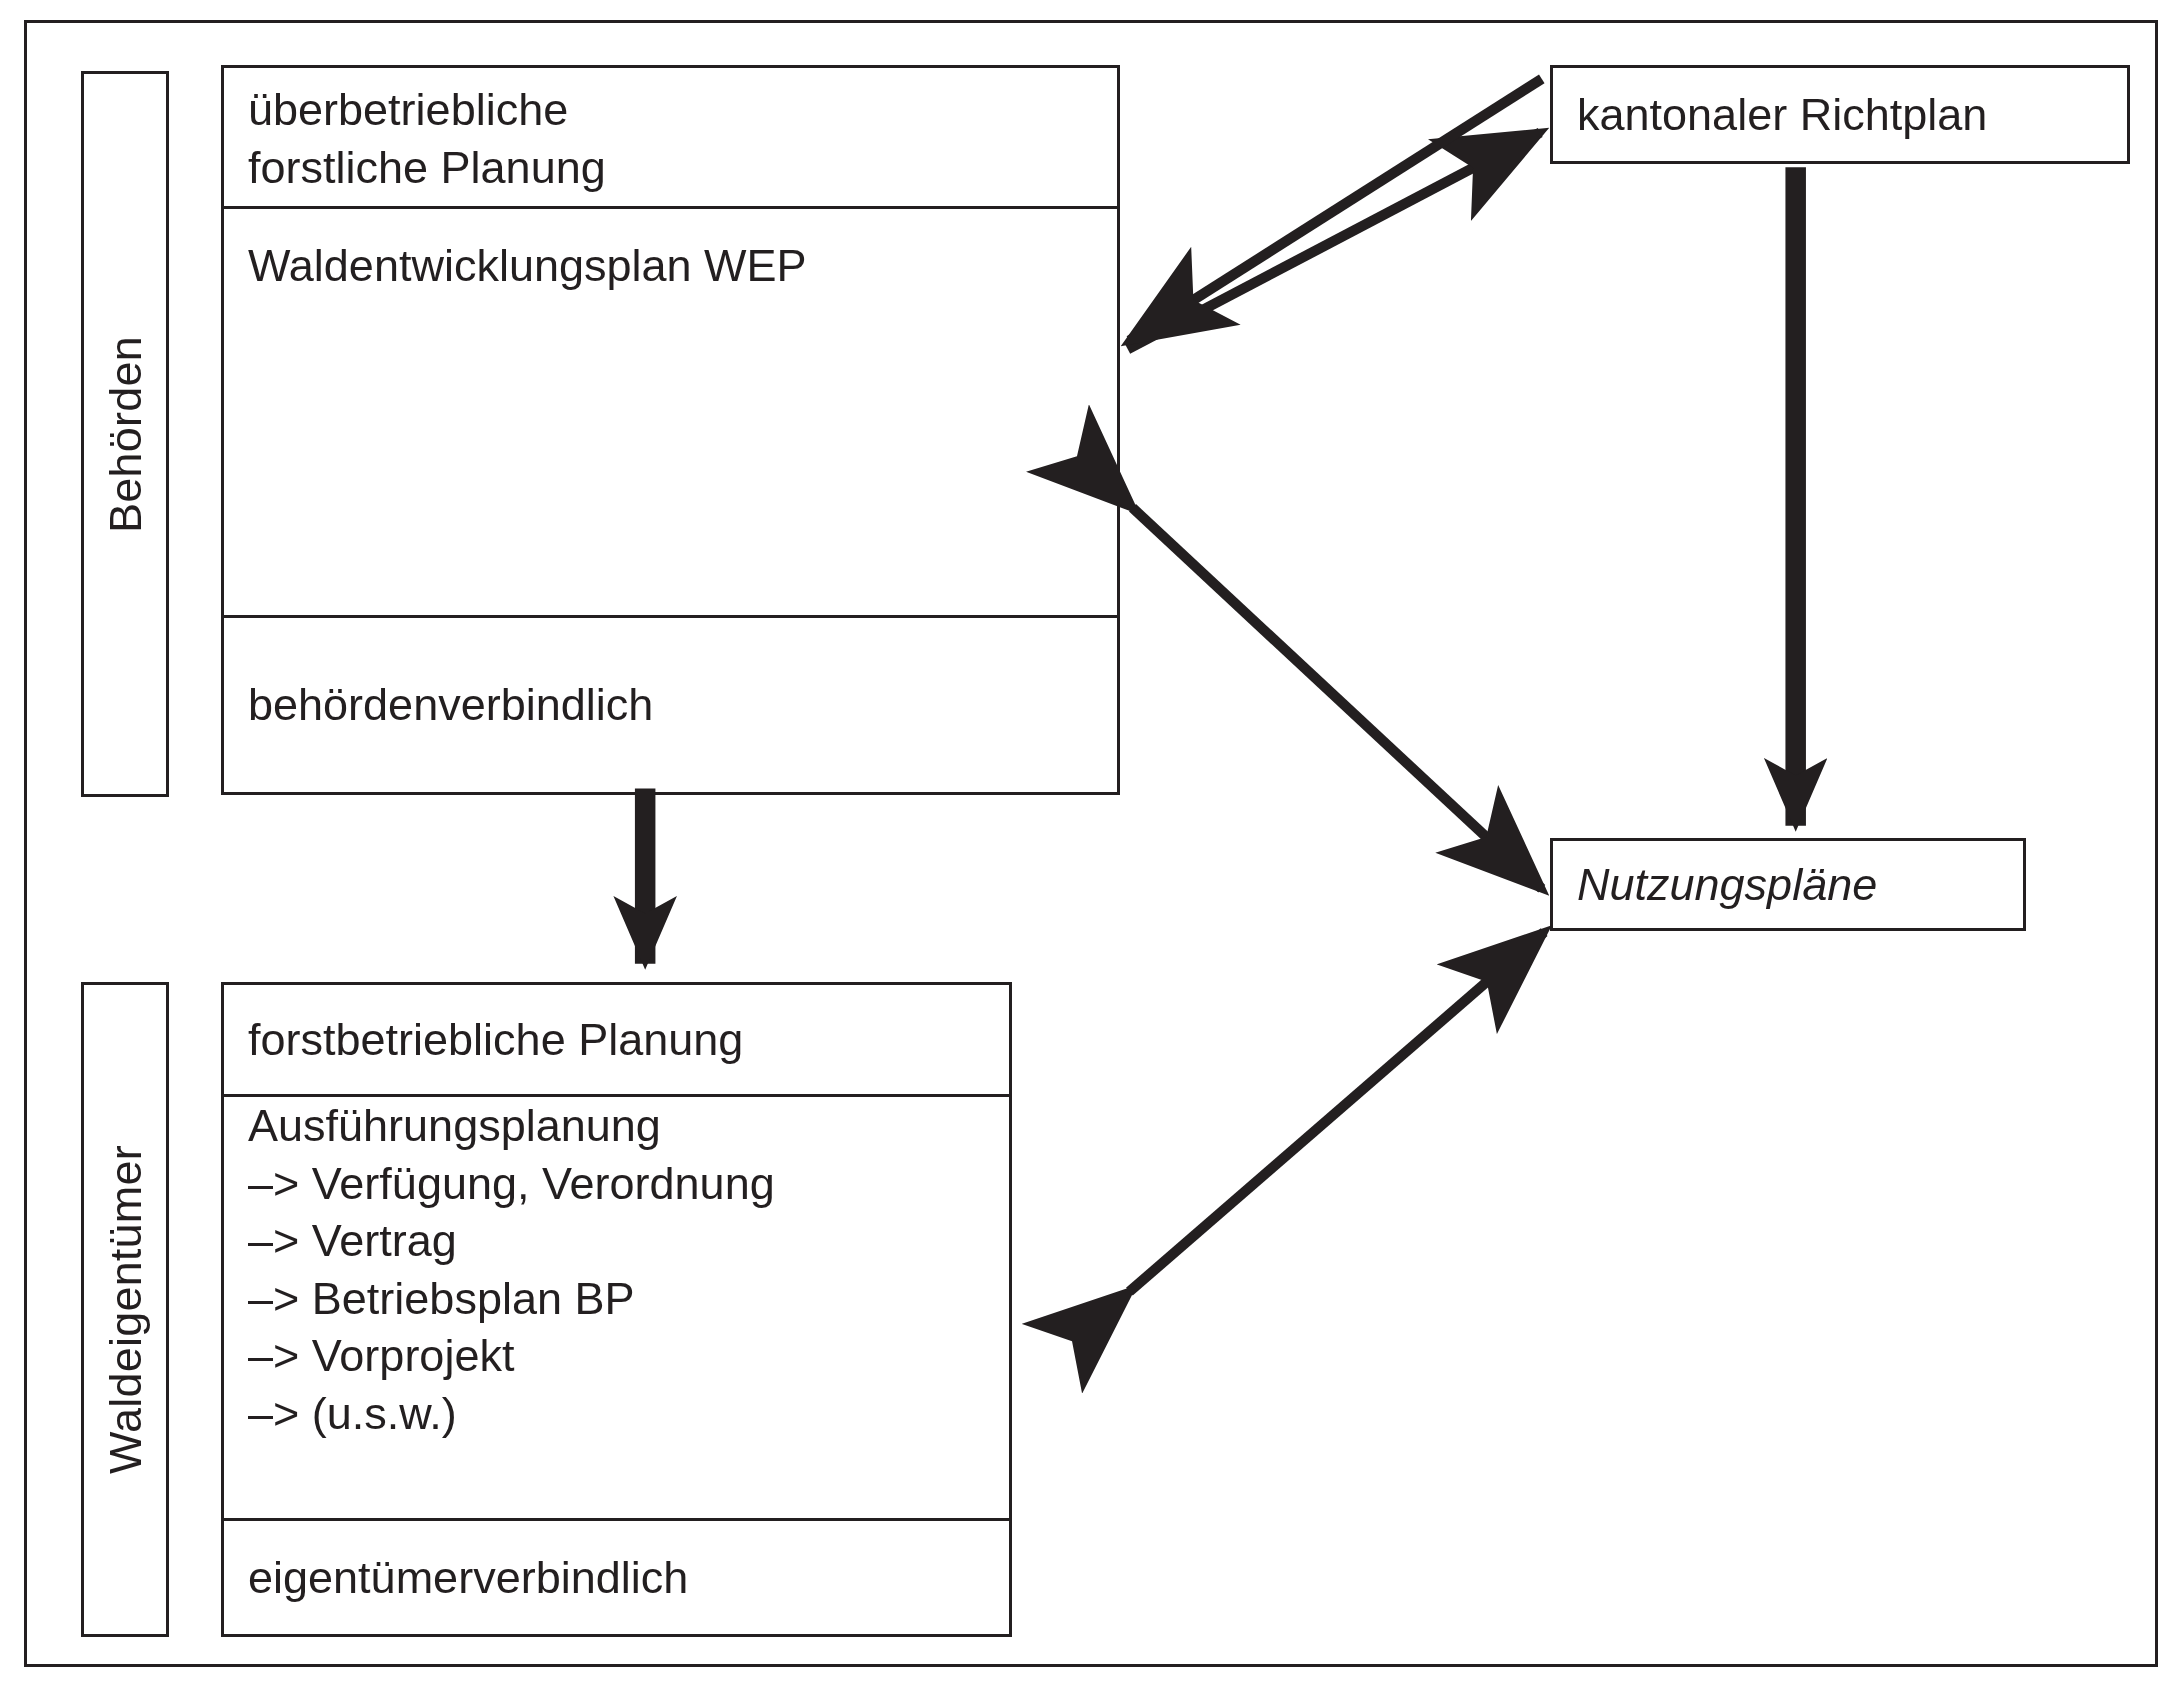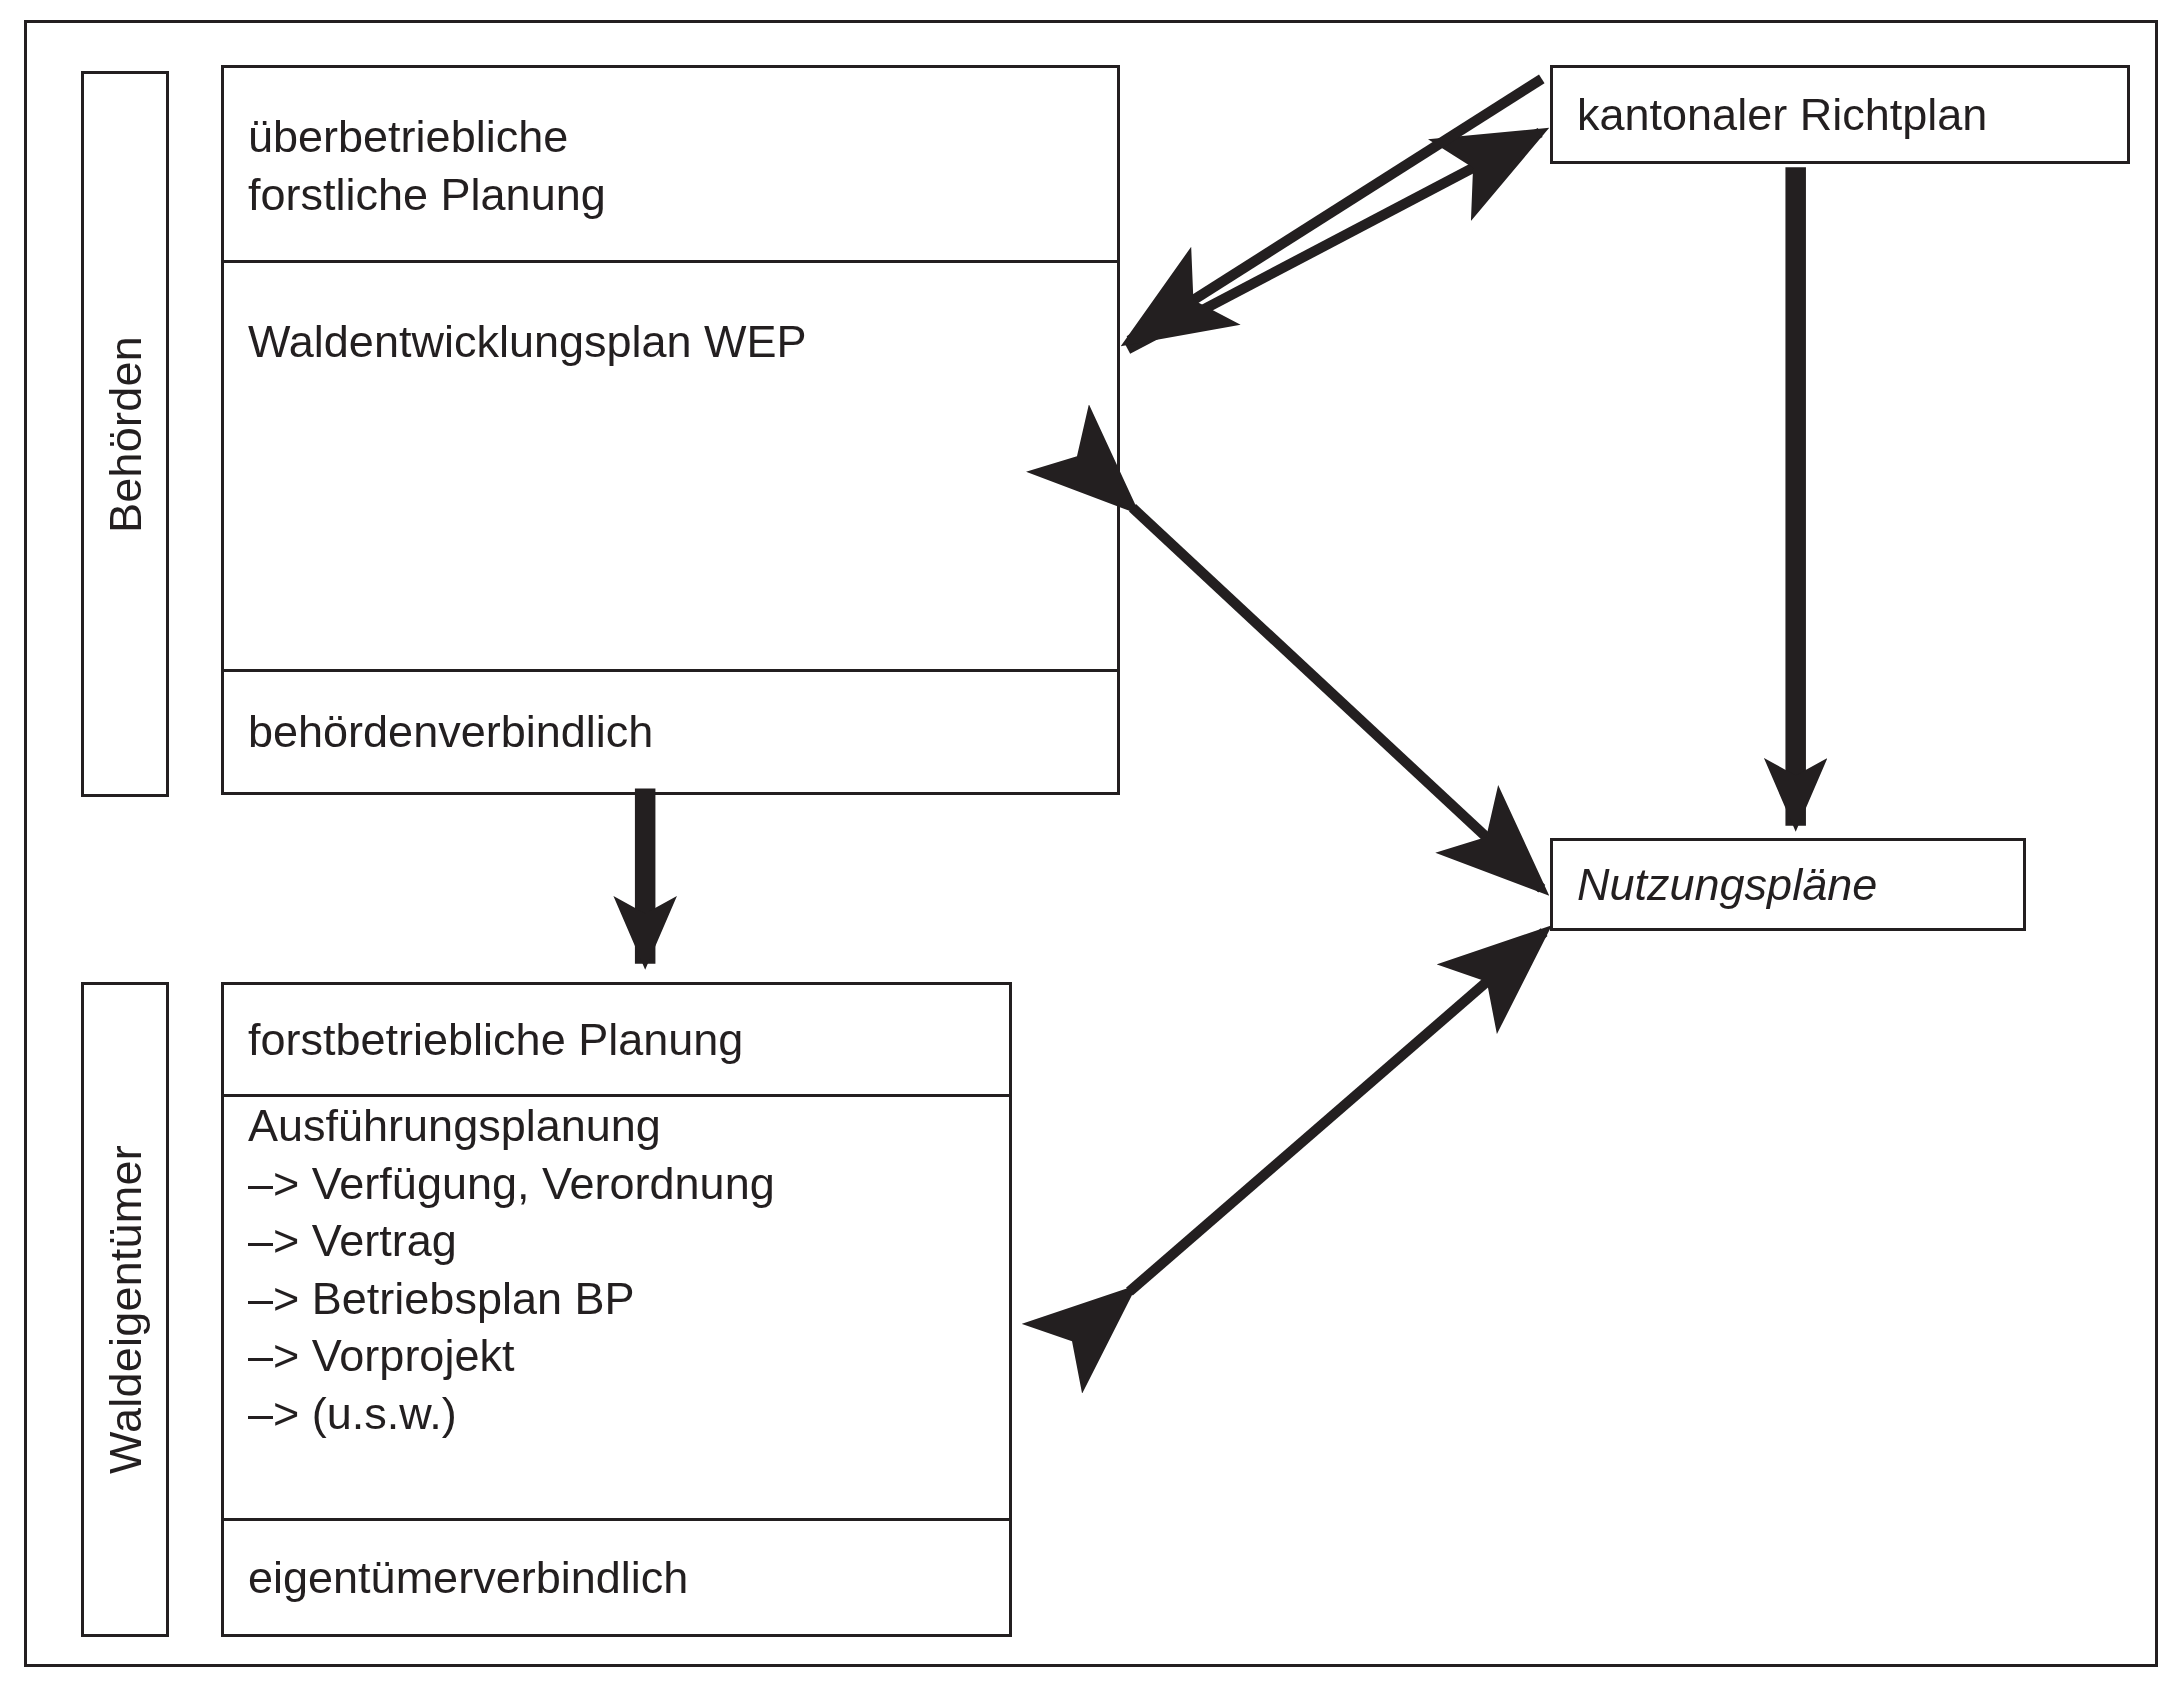--- a/index.html
+++ b/index.html
@@ -106,26 +106,26 @@
 <div id="stage">
 
   <div class="outer-frame"></div>
 
   <div class="box side-label" style="left:81px; top:71px; width:88px; height:726px;">
     <span class="vtext">Behörden</span>
   </div>
 
   <div class="box group-box" style="left:221px; top:65px; width:899px; height:730px;">
 
-    <div class="group-row tall-pad" style="height:192px;">
+    <div class="group-row tall-pad" style="height:138px;">
       <span class="line">überbetriebliche</span>
       <span class="line">forstliche Planung</span>
     </div>
 
-    <div class="group-row" style="height:409px; justify-content:flex-start; padding-top:50px;">
+    <div class="group-row" style="height:409px; justify-content:flex-start; padding-top:28px;">
       <span class="line">Waldentwicklungsplan WEP</span>
     </div>
 
     <div class="group-row" style="flex:1 1 auto;">
       <span class="line">behördenverbindlich</span>
     </div>
   </div>
 
   <div class="box side-label" style="left:81px; top:982px; width:88px; height:655px;">
     <span class="vtext">Waldeigentümer</span>

